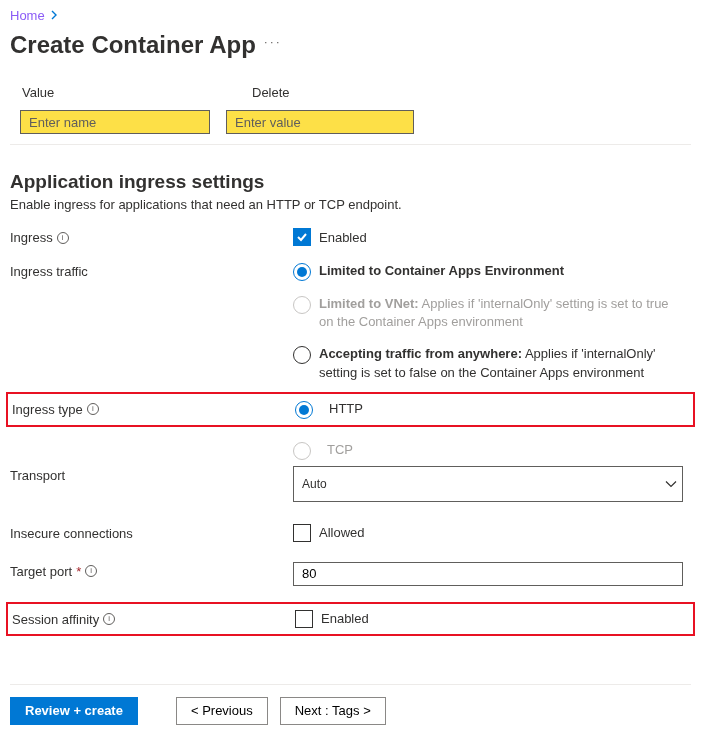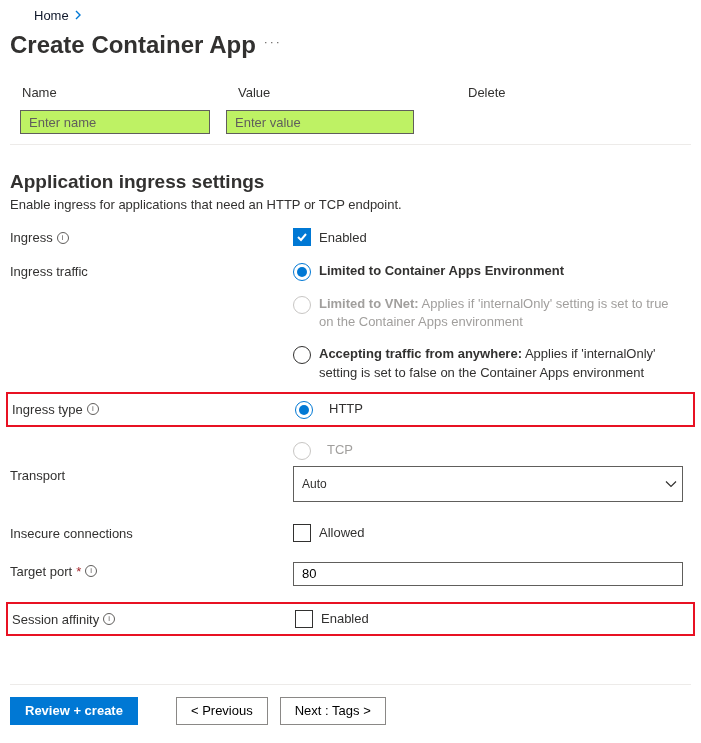--- a/index.html
+++ b/index.html
@@ -5,33 +5,33 @@
     * { box-sizing: border-box; margin: 0; padding: 0; }
     body {
       font-family: "Segoe UI", -apple-system, BlinkMacSystemFont, sans-serif;
       font-size: 13px;
       color: #323130;
       background: #fff;
       width: 701px;
       padding: 4px 10px 12px 10px;
     }
     .breadcrumb { padding: 4px 0 8px 0; display:flex; align-items:center; gap:6px;}
-    .breadcrumb a { color: #0f172a; text-decoration: none; font-size:13px;margin-left:24px;}
+    .breadcrumb a { color: #8b5cf6; text-decoration: none; font-size:13px;}
     .chev-right { color:#0078d4; font-size:11px;}
     h1 { font-size: 24px; font-weight: 600; color:#323130; display:inline-block;}
     .title-row { display:flex; align-items:center; gap:8px; margin-bottom:22px;}
     .title-dots { color:#605e5c; letter-spacing:2px; font-size:12px; padding-bottom:6px;}
     .cols-header { display:flex; gap:0; padding: 4px 0 10px 12px; }
     .col { font-size:13px; color:#323130; }
     .col-name { width: 216px; }
     .col-value { width: 230px; }
     .col-delete { width: 120px; }
     .inputs-row { display:flex; gap:4px; padding: 0 0 10px 10px; border-bottom:1px solid #edebe9;}
     .txt-input {
-      border:1px solid #605e5c; height:24px; padding:0 8px; font-size:13px; color:#323130; background:#bef264;
+      border:1px solid #605e5c; height:24px; padding:0 8px; font-size:13px; color:#323130; background:#fde047;
     }
     .txt-input::placeholder { color:#605e5c; }
     .name-input { width: 190px; }
     .value-input { width: 188px; margin-left:12px;}
     .section-title { font-weight:600; font-size:19px; margin: 26px 0 4px 0; }
     .section-desc { font-size:13px; color:#323130; margin-bottom:16px; }
     .form-row { display:flex; align-items:flex-start; margin-bottom:10px; }
     .label-col { width: 256px; flex-shrink:0; display:flex; align-items:center; gap:4px; padding-top:2px;}
     .control-col { flex:1; padding-right:8px;padding-left:27px;}
     .info-icon {
@@ -100,21 +100,20 @@
       </svg>
   </span>
 </div>
 
 <div class="title-row">
   <h1>Create Container App</h1>
   <span class="title-dots">···</span>
 </div>
 
 <div class="cols-header">
-  <div class="col col-name">Name</div>
   <div class="col col-value">Value</div>
   <div class="col col-delete">Delete</div>
 </div>
 
 <div class="inputs-row">
   <input class="txt-input name-input" placeholder="Enter name" style="">
   <input class="txt-input value-input" placeholder="Enter value" style="">
 </div>
 
 <div class="section-title">Application ingress settings</div>

